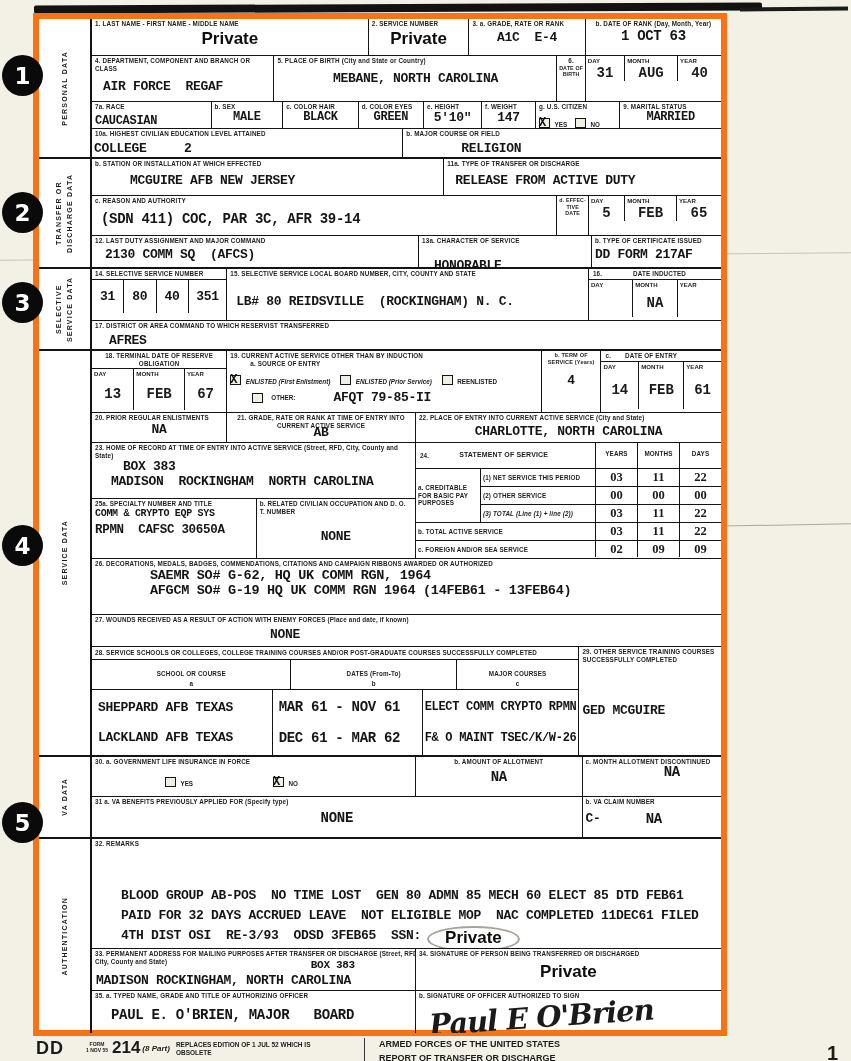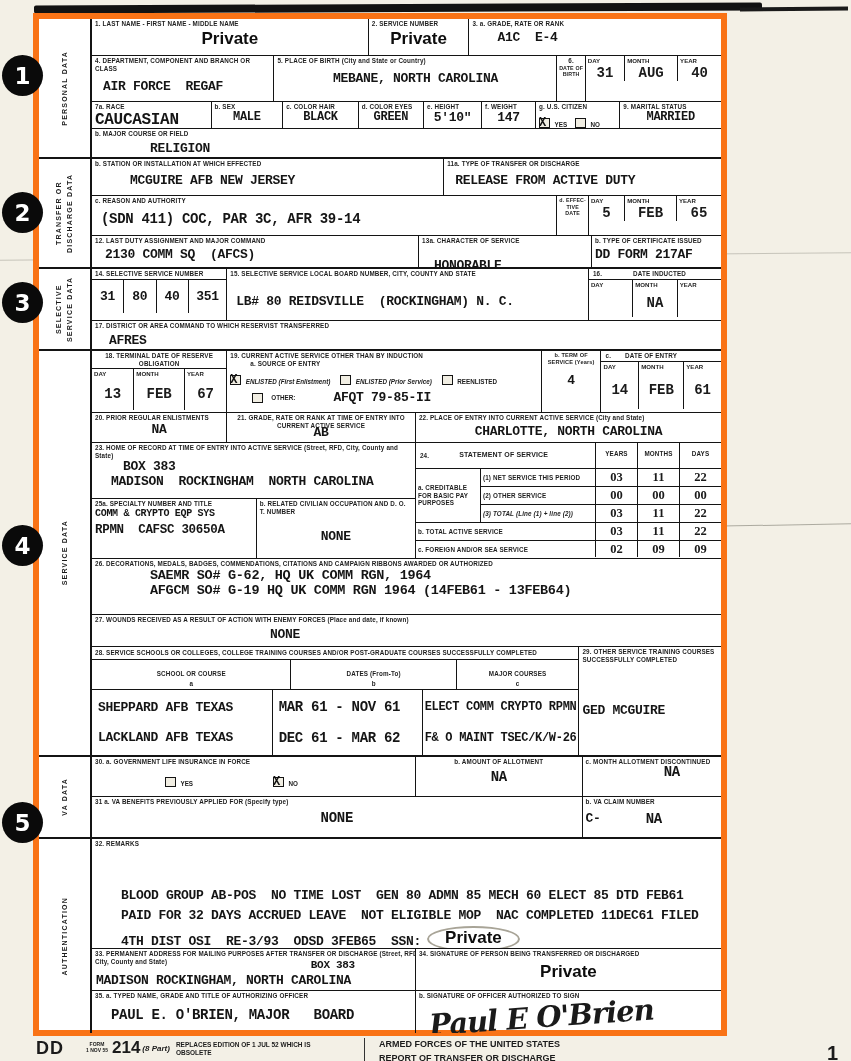--- a/index.html
+++ b/index.html
@@ -106,20 +106,24 @@
           <div class="redact" style="text-align:center;margin-top:1px">Private</div>
         </div>
         <div class="cell" style="width:16%">
           <div class="lbl">2. SERVICE NUMBER</div>
           <div class="redact" style="text-align:center;margin-top:1px">Private</div>
         </div>
         <div class="cell" style="width:18.5%">
           <div class="lbl">3. a. GRADE, RATE OR RANK</div>
           <span class="val vctr" style="margin-top:2px">A1C  E-4</span>
         </div>
+        <div class="cell" style="flex:1">
+          <div class="lbl" style="text-align:center">b. DATE OF RANK (Day, Month, Year)</div>
+          <span class="val vctr big">1 OCT 63</span>
+        </div>
       </div>
       <div class="row" style="height:46px">
         <div class="cell" style="width:29%">
           <div class="lbl">4. DEPARTMENT, COMPONENT AND BRANCH OR CLASS</div>
           <span class="val" style="margin:6px 0 0 8px;display:block">AIR FORCE  REGAF</span>
         </div>
         <div class="cell" style="width:45%">
           <div class="lbl">5. PLACE OF BIRTH (City and State or Country)</div>
           <span class="val vctr" style="margin-top:6px">MEBANE, NORTH CAROLINA</span>
         </div>
@@ -140,21 +144,21 @@
             <div class="dmy-cell" style="flex:.95">
                 <div class="dhead">YEAR</div>
                 <div class="dval">40</div>
               </div>
           </div>
         </div>
       </div>
       <div class="row" style="height:28px">
         <div class="cell" style="width:19%">
           <div class="lbl">7a. RACE</div>
-          <span class="val" style="font-size:16px">CAUCASIAN</span>
+          <span class="val" style="font-size:12px">CAUCASIAN</span>
         </div>
         <div class="cell" style="width:11.4%">
           <div class="lbl">b. SEX</div>
           <span class="val vctr" style="font-size:12px">MALE</span>
         </div>
         <div class="cell" style="width:12%">
           <div class="lbl">c. COLOR HAIR</div>
           <span class="val vctr" style="font-size:12px">BLACK</span>
         </div>
         <div class="cell" style="width:10.4%">
@@ -175,20 +179,24 @@
             <span><span class="cb on"></span> <span class="cbl">YES</span></span>
             <span><span class="cb"></span> <span class="cbl">NO</span></span>
           </div>
         </div>
         <div class="cell" style="flex:1">
           <div class="lbl">9. MARITAL STATUS</div>
           <span class="val vctr" style="font-size:12px">MARRIED</span>
         </div>
       </div>
       <div class="row" style="height:28px">
+        <div class="cell" style="width:49.5%">
+          <div class="lbl" style="width:200px">10a. HIGHEST CIVILIAN EDUCATION LEVEL ATTAINED</div>
+          <span class="val" style="position:absolute;left:2px;bottom:1px">COLLEGE     2</span>
+        </div>
         <div class="cell" style="flex:1">
           <div class="lbl">b. MAJOR COURSE OR FIELD</div>
           <span class="val" style="margin-left:55px">RELIGION</span>
         </div>
       </div>
     </div>
   </div>
 
   <div class="section" style="height:110px">
     <div class="side">
@@ -509,21 +517,21 @@
     <div class="side">
         <span>AUTHENTICATION</span>
       </div>
     <div class="content">
       <div class="row" style="height:110px">
         <div class="cell" style="flex:1">
           <div class="lbl">32. REMARKS</div>
           <div style="margin:38px 0 0 26px">
             <span class="val" style="display:block;line-height:20px">BLOOD GROUP AB-POS  NO TIME LOST  GEN 80 ADMN 85 MECH 60 ELECT 85 DTD FEB61</span>
             <span class="val" style="display:block;line-height:20px">PAID FOR 32 DAYS ACCRUED LEAVE  NOT ELIGIBLE MOP  NAC COMPLETED 11DEC61 FILED</span>
-            <span style="display:flex;align-items:flex-end;line-height:20px">
+            <span style="display:flex;align-items:flex-start;line-height:20px">
                 <span class="val">4TH DIST OSI  RE-3/93  ODSD 3FEB65  SSN:</span>
                 <span class="oval"><span class="redact">Private</span></span>
               </span>
           </div>
         </div>
       </div>
       <div class="row" style="height:42px">
         <div class="cell" style="width:51.5%">
           <div class="lbl" style="width:330px">33. PERMANENT ADDRESS FOR MAILING PURPOSES AFTER TRANSFER OR DISCHARGE (Street, RFD, City, County and State)</div>
           <span class="val" style="position:absolute;right:60px;top:10px;font-size:11px">BOX 383</span>

